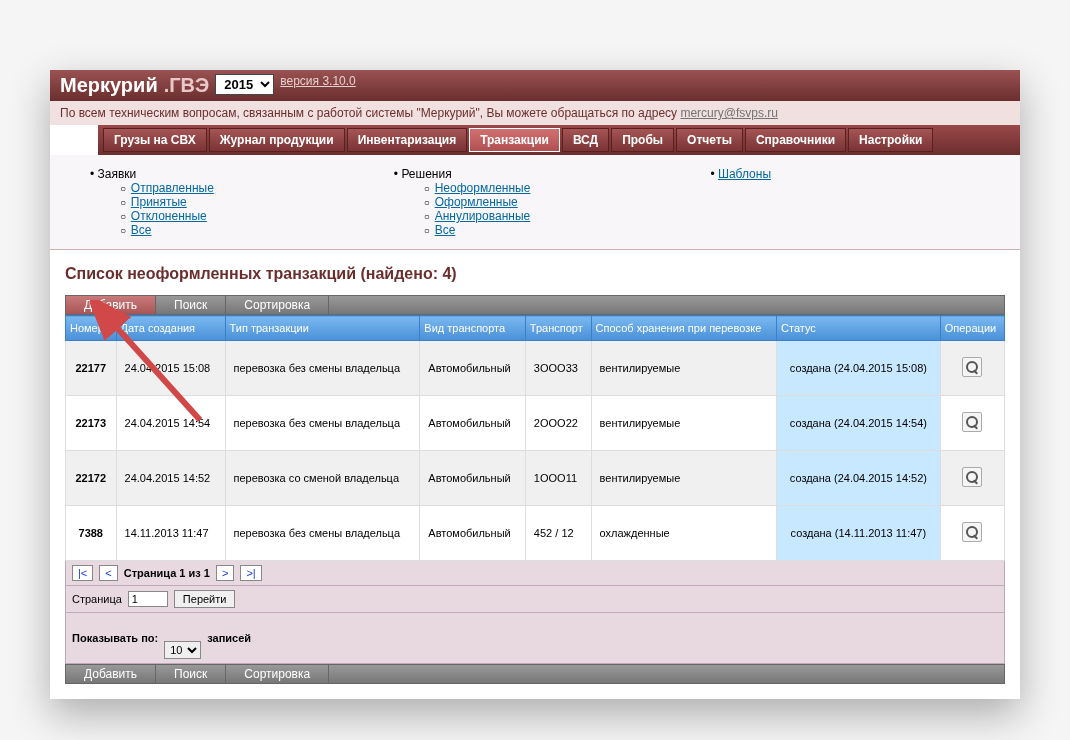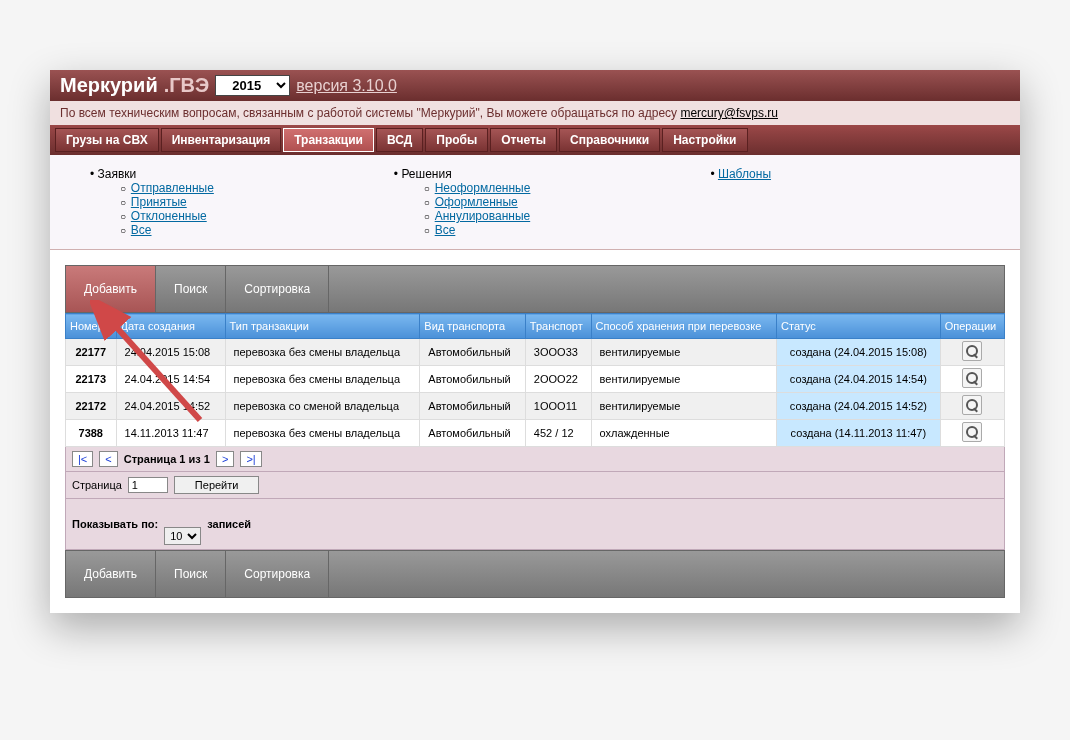--- a/index.html
+++ b/index.html
@@ -15,60 +15,61 @@
       margin: 50px auto;
       background: #fff;
       box-shadow: 0 15px 40px rgba(0,0,0,0.3);
       border-radius: 2px;
     }
     .header-bar {
       background: linear-gradient(to bottom, #9a5252, #6b2e2e);
       padding: 4px 10px;
       color: #fff;
       display: flex;
-      align-items: center;
+      align-items: flex-start;
       gap: 6px;
     }
     .app-title-main {
       font-size: 20px;
       font-weight: bold;
       color: #fff;
     }
     .app-title-sub {
       font-size: 20px;
       font-weight: bold;
       color: #e8c8c8;
     }
     .year-select {
       background: #fff;
       border: 1px solid #444;
       font-size: 13px;
       font-weight: bold;
-      padding: 1px 12px;
+      padding: 1px 4px;
     }
     .version {
-      font-size: 16px;
+      font-size: 12px;
       color: #e8d0d0;
       text-decoration: underline;
     }
     .support-bar {
       background: #f0e0e0;
       padding: 5px 10px;
       color: #6b2e2e;
       font-size: 12px;
     }
     .support-bar a {
-      color: #000000;
+      color: #737373;
       text-decoration: underline;
     }
     .nav-tabs {
       background: linear-gradient(to bottom, #9b4848, #6b2e2e);
       padding: 3px 5px;
       display: flex;
       gap: 2px;
+      margin-left: 48px;
     }
     .nav-tab {
       padding: 4px 10px;
       color: #fff;
       font-size: 12px;
       font-weight: bold;
       background: linear-gradient(to bottom, #a55555, #7a3333);
       border: 1px solid #5a2020;
       cursor: pointer;
       white-space: nowrap;
@@ -114,21 +115,21 @@
       font-weight: bold;
       color: #6b2e2e;
       margin: 0 0 12px 0;
     }
     .toolbar {
       background: linear-gradient(to bottom, #999, #777);
       display: flex;
       border: 1px solid #666;
     }
     .toolbar-btn {
-      padding: 16px 18px;
+      padding: 2px 18px;
       color: #fff;
       font-size: 12px;
       border-right: 1px solid #666;
       cursor: pointer;
     }
     .toolbar-btn.highlighted {
       background: linear-gradient(to bottom, #c97a7a, #a85555);
     }
     .data-table {
       width: 100%;
@@ -138,21 +139,21 @@
     .data-table thead th {
       background: linear-gradient(to bottom, #7ab8f0, #4a90d8);
       color: #fff;
       padding: 6px 4px;
       text-align: left;
       font-weight: normal;
       border: 1px solid #3a80c8;
       font-size: 11px;
     }
     .data-table tbody td {
-      padding: 2px 8px;
+      padding: 16px 8px;
       border: 1px solid #ddd;
       vertical-align: middle;
     }
     .data-table tbody tr:nth-child(odd) { background: #f0f0f0; }
     .data-table tbody tr:nth-child(even) { background: #fff; }
     .data-table td.num { font-weight: bold; text-align: center; }
     .data-table td.status { background: #c8e8ff !important; text-align: center; }
     .op-icon {
       width: 20px;
       height: 20px;
@@ -198,21 +199,21 @@
     }
     .pager-input {
       width: 40px;
       border: 1px solid #888;
       font-size: 11px;
       padding: 1px 3px;
     }
     .go-btn {
       background: #f0f0f0;
       border: 1px solid #888;
-      padding: 2px 20px;
+      padding: 2px 8px;
       font-size: 11px;
       cursor: pointer;
     }
     .perpage-select {
       border: 1px solid #888;
       font-size: 11px;
       padding: 1px;
       margin-top: 24px;
     }
     .arrow {
@@ -237,20 +238,21 @@
     </select>
     <a href="#" class="version">версия 3.10.0</a>
   </div>
 
   <div class="support-bar">
     <span>По всем техническим вопросам, связанным с работой системы "Меркурий", Вы можете обращаться по адресу </span><a href="#">mercury@fsvps.ru</a>
   </div>
 
   <div class="nav-tabs" id="nav-tabs">
       <div class="nav-tab">Грузы на СВХ</div>
+      <div class="nav-tab">Журнал продукции</div>
       <div class="nav-tab">Инвентаризация</div>
       <div class="nav-tab active">Транзакции</div>
       <div class="nav-tab">ВСД</div>
       <div class="nav-tab">Пробы</div>
       <div class="nav-tab">Отчеты</div>
       <div class="nav-tab">Справочники</div>
       <div class="nav-tab">Настройки</div>
     </div>
 
   <div class="subnav">
@@ -273,20 +275,21 @@
             <li><a href="#">Все</a></li>
           </ul>
       </div>
       <div class="subnav-group templates-col">
         <div class="bullet-title"><a href="#" class="templates-link">Шаблоны</a></div>
       </div>
     </div>
   </div>
 
   <div class="content arrow-container">
+    <h2 class="page-title">Список неоформленных транзакций (найдено: 4)</h2>
 
     <div class="toolbar">
       <div class="toolbar-btn highlighted">Добавить</div>
       <div class="toolbar-btn">Поиск</div>
       <div class="toolbar-btn">Сортировка</div>
     </div>
 
     <svg class="arrow" style="left:40px; top:50px;" viewBox="0 0 140 130">
       <defs>
         <marker id="ah" markerWidth="10" markerHeight="10" refX="2" refY="3" orient="auto">

